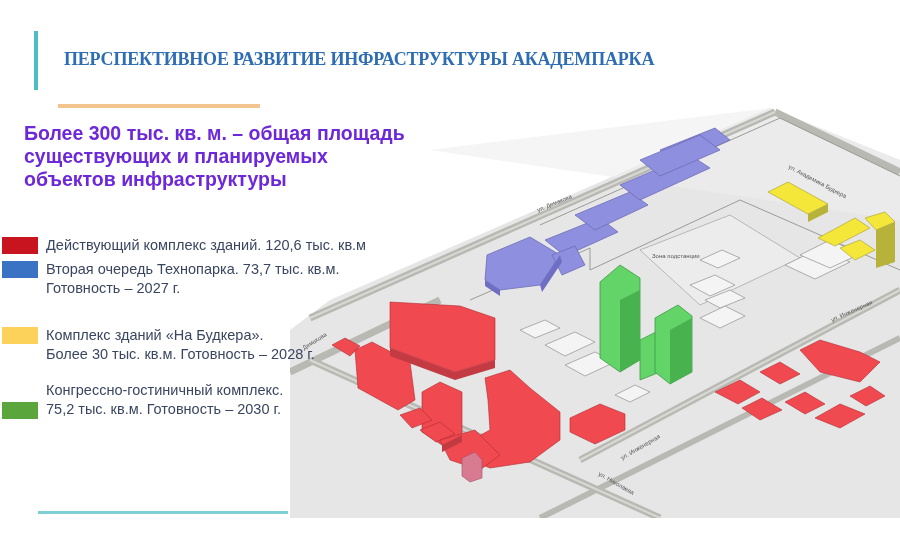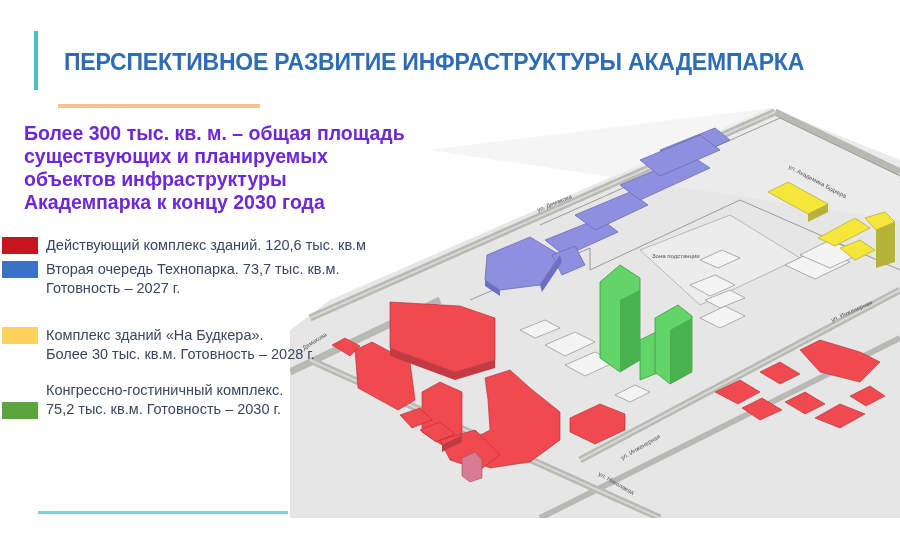--- a/index.html
+++ b/index.html
@@ -1,18 +1,18 @@
 <!DOCTYPE html>
 <html><head>
 <meta charset="utf-8">
 <style>
   html, body { margin: 0; padding: 0; background: #ffffff; }
   body { width: 900px; height: 544px; position: relative; overflow: hidden; font-family: "Liberation Sans", sans-serif; }
   .accent-bar { position: absolute; left: 34px; top: 31px; width: 4px; height: 59px; background: #4bbfc4; }
-  .title { position: absolute; left: 64px; top: 49px; font-family: Liberation Sans, sans-serif; font-weight: bold; font-size: 23px; color: #2e6db4; letter-spacing: -0.2px; white-space: nowrap; }
+  .title { position: absolute; left: 64px; top: 49px; font-family: Liberation Serif, serif; font-weight: bold; font-size: 18px; color: #2e6db4; letter-spacing: -0.2px; white-space: nowrap; }
   .orange-line { position: absolute; left: 58px; top: 104px; width: 202px; height: 4px; background: #f2c490; }
   .teal-line { position: absolute; left: 38px; top: 511px; width: 250px; height: 3px; background: #7fd0d4; }
   .headline { position: absolute; left: 24px; top: 122px; width: 400px; font-weight: bold; font-size: 19.5px; line-height: 23px; color: #6d28d9; }
   .legend { position: absolute; left: 0; top: 0; }
   .legend-item { position: absolute; left: 2px; display: flex; align-items: flex-start; }
   .swatch { width: 36px; height: 17px; margin-top: 1px; }
   .legend-text { margin-left: 8px; font-size: 14.5px; line-height: 19px; color: #3a4660; white-space: nowrap; }
   .map { position: absolute; left: 290px; top: 90px; width: 610px; height: 428px; }
   .street-label { font-family: "Liberation Sans", sans-serif; font-size: 6px; fill: #555; }
 </style>
@@ -20,21 +20,20 @@
 <body>
 
 <div class="accent-bar"></div>
 <div class="title">ПЕРСПЕКТИВНОЕ РАЗВИТИЕ ИНФРАСТРУКТУРЫ АКАДЕМПАРКА</div>
 <div class="orange-line"></div>
 
 <div class="headline">
   <div>Более 300 тыс. кв. м. – общая площадь</div>
   <div>существующих и планируемых</div>
   <div>объектов инфраструктуры</div>
-  <div>Академпарка к концу 2030 года</div>
 </div>
 
 <svg class="map" viewBox="290 90 610 428" xmlns="http://www.w3.org/2000/svg">
 
   <polygon points="330,300 770,108 900,160 900,518 575,518 290,518 290,330" fill="#e6e6e6"></polygon>
 
   <polygon points="430,150 770,108 900,160 900,220" fill="#efefef" opacity="0.6"></polygon>
 
   <g fill="none" stroke="#b9b9b4" stroke-width="7">
     <line x1="310" y1="318" x2="775" y2="112"></line>

